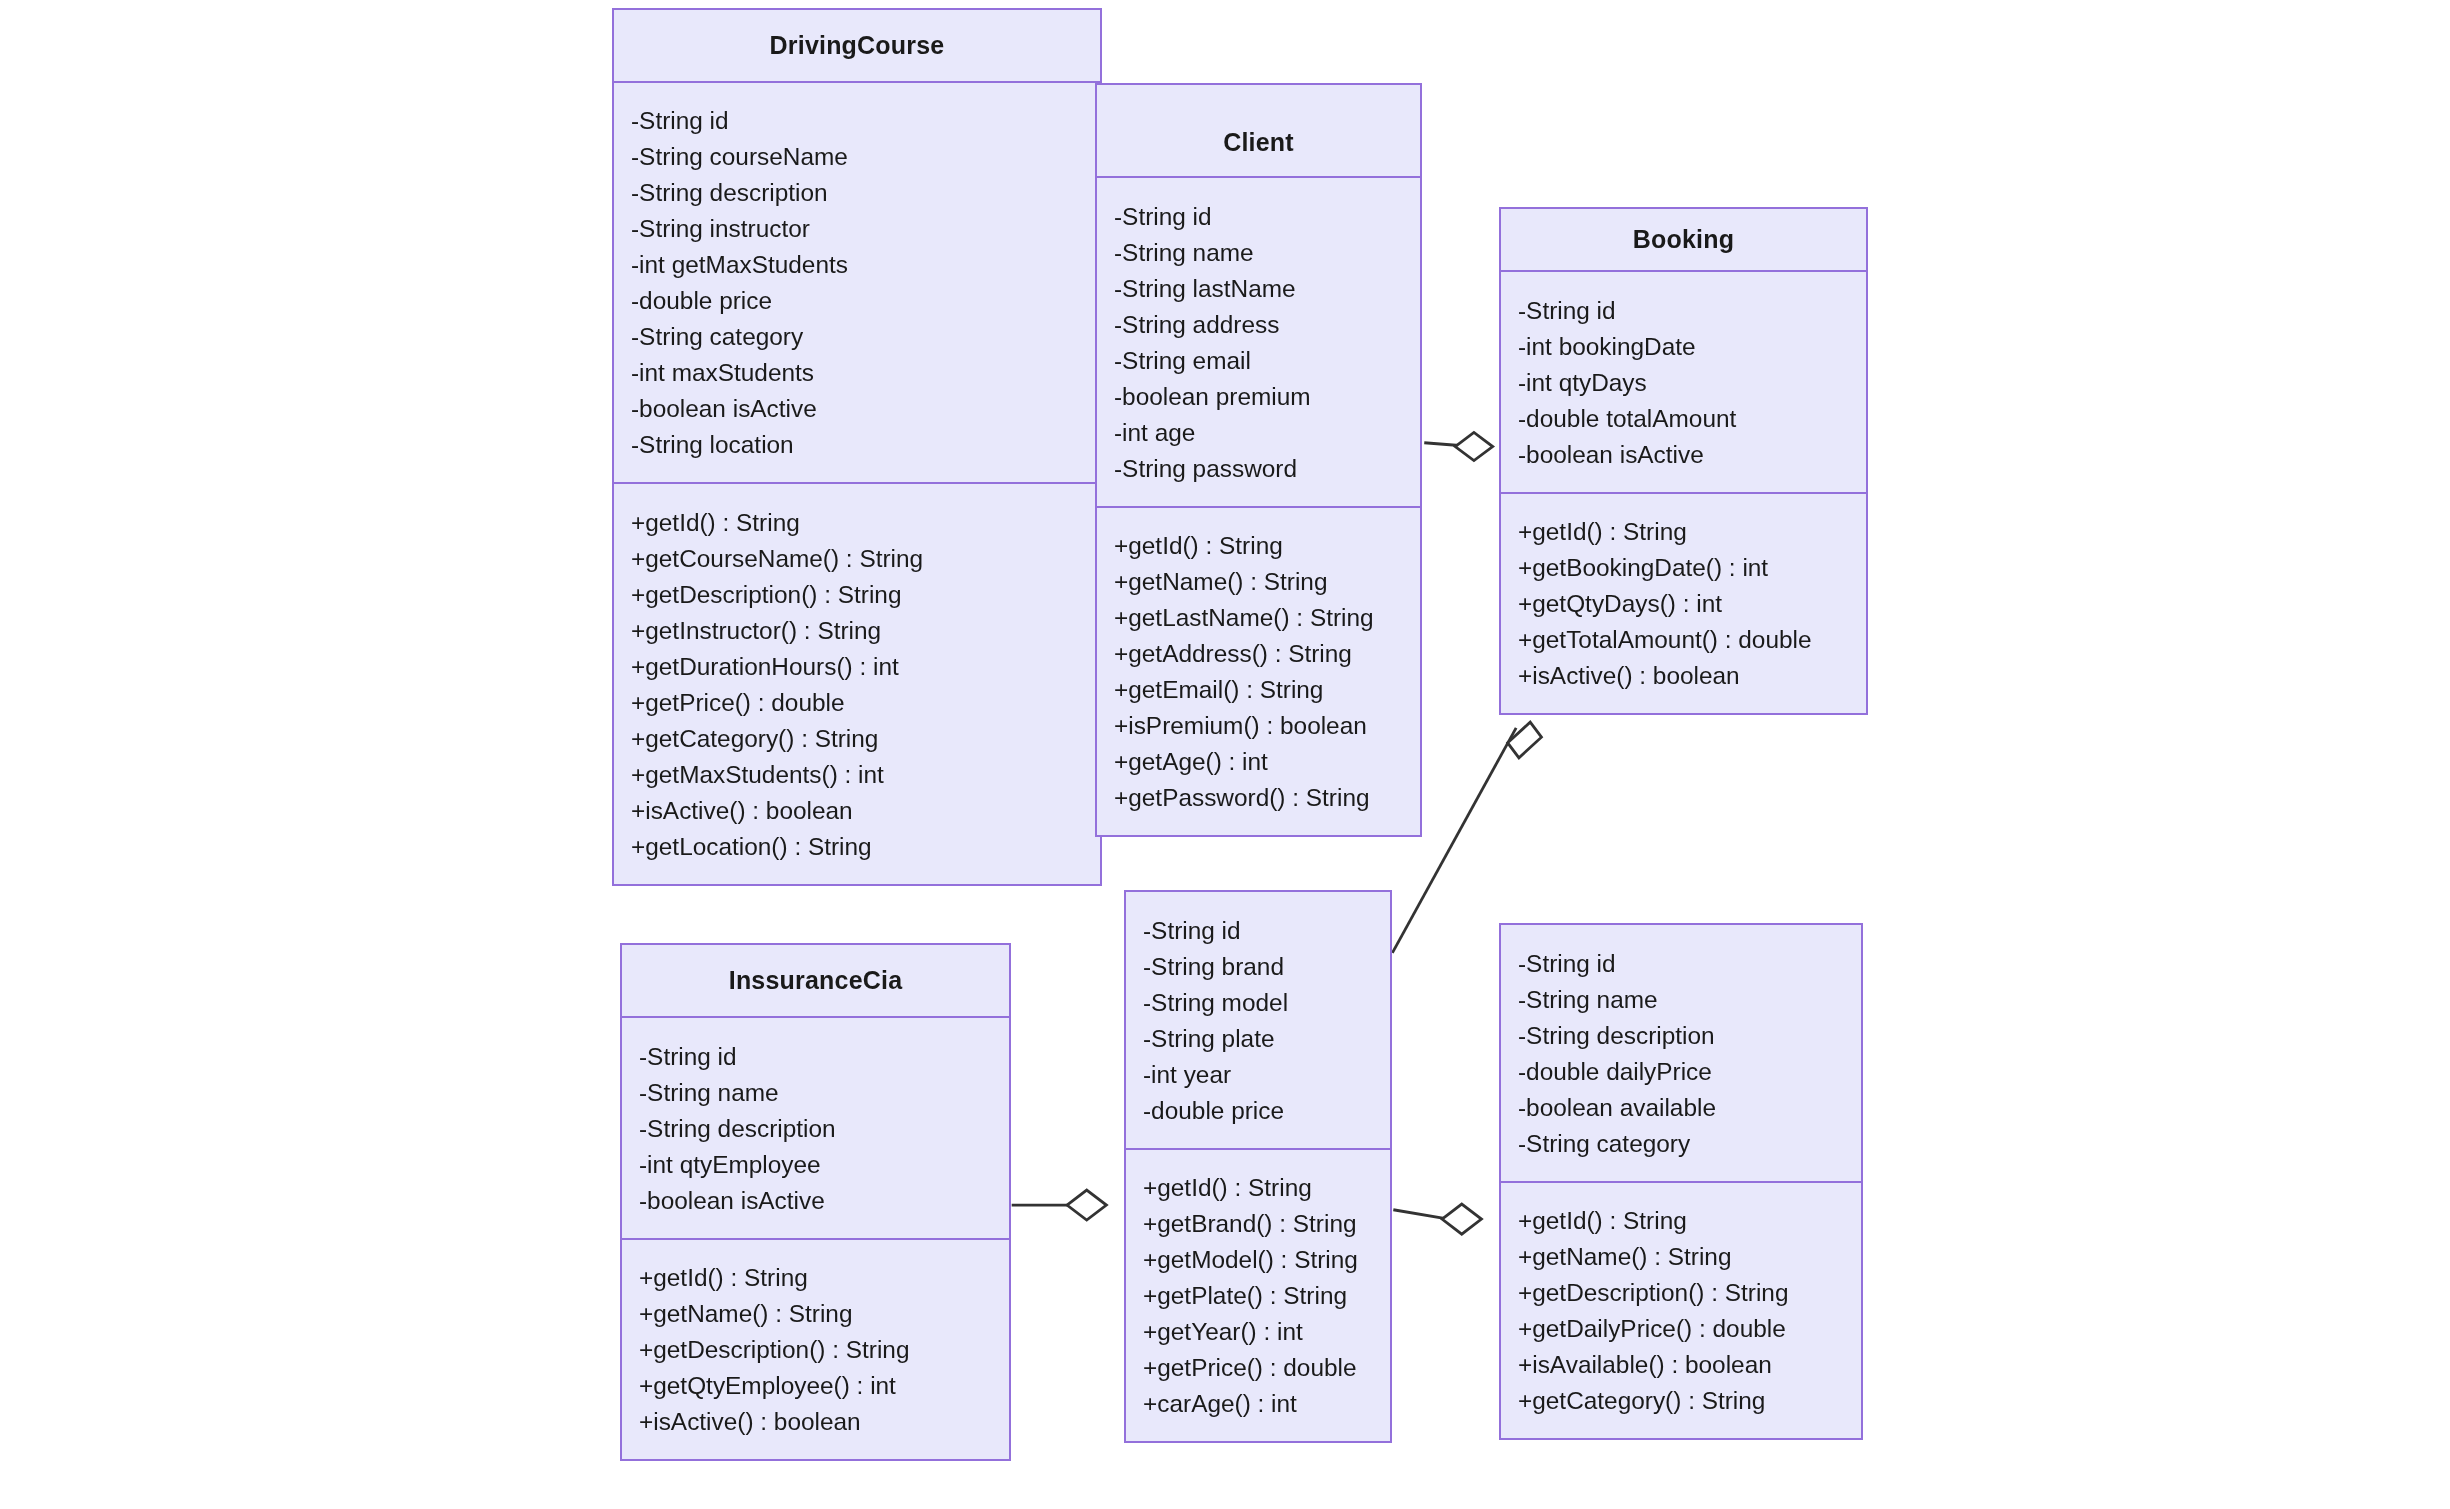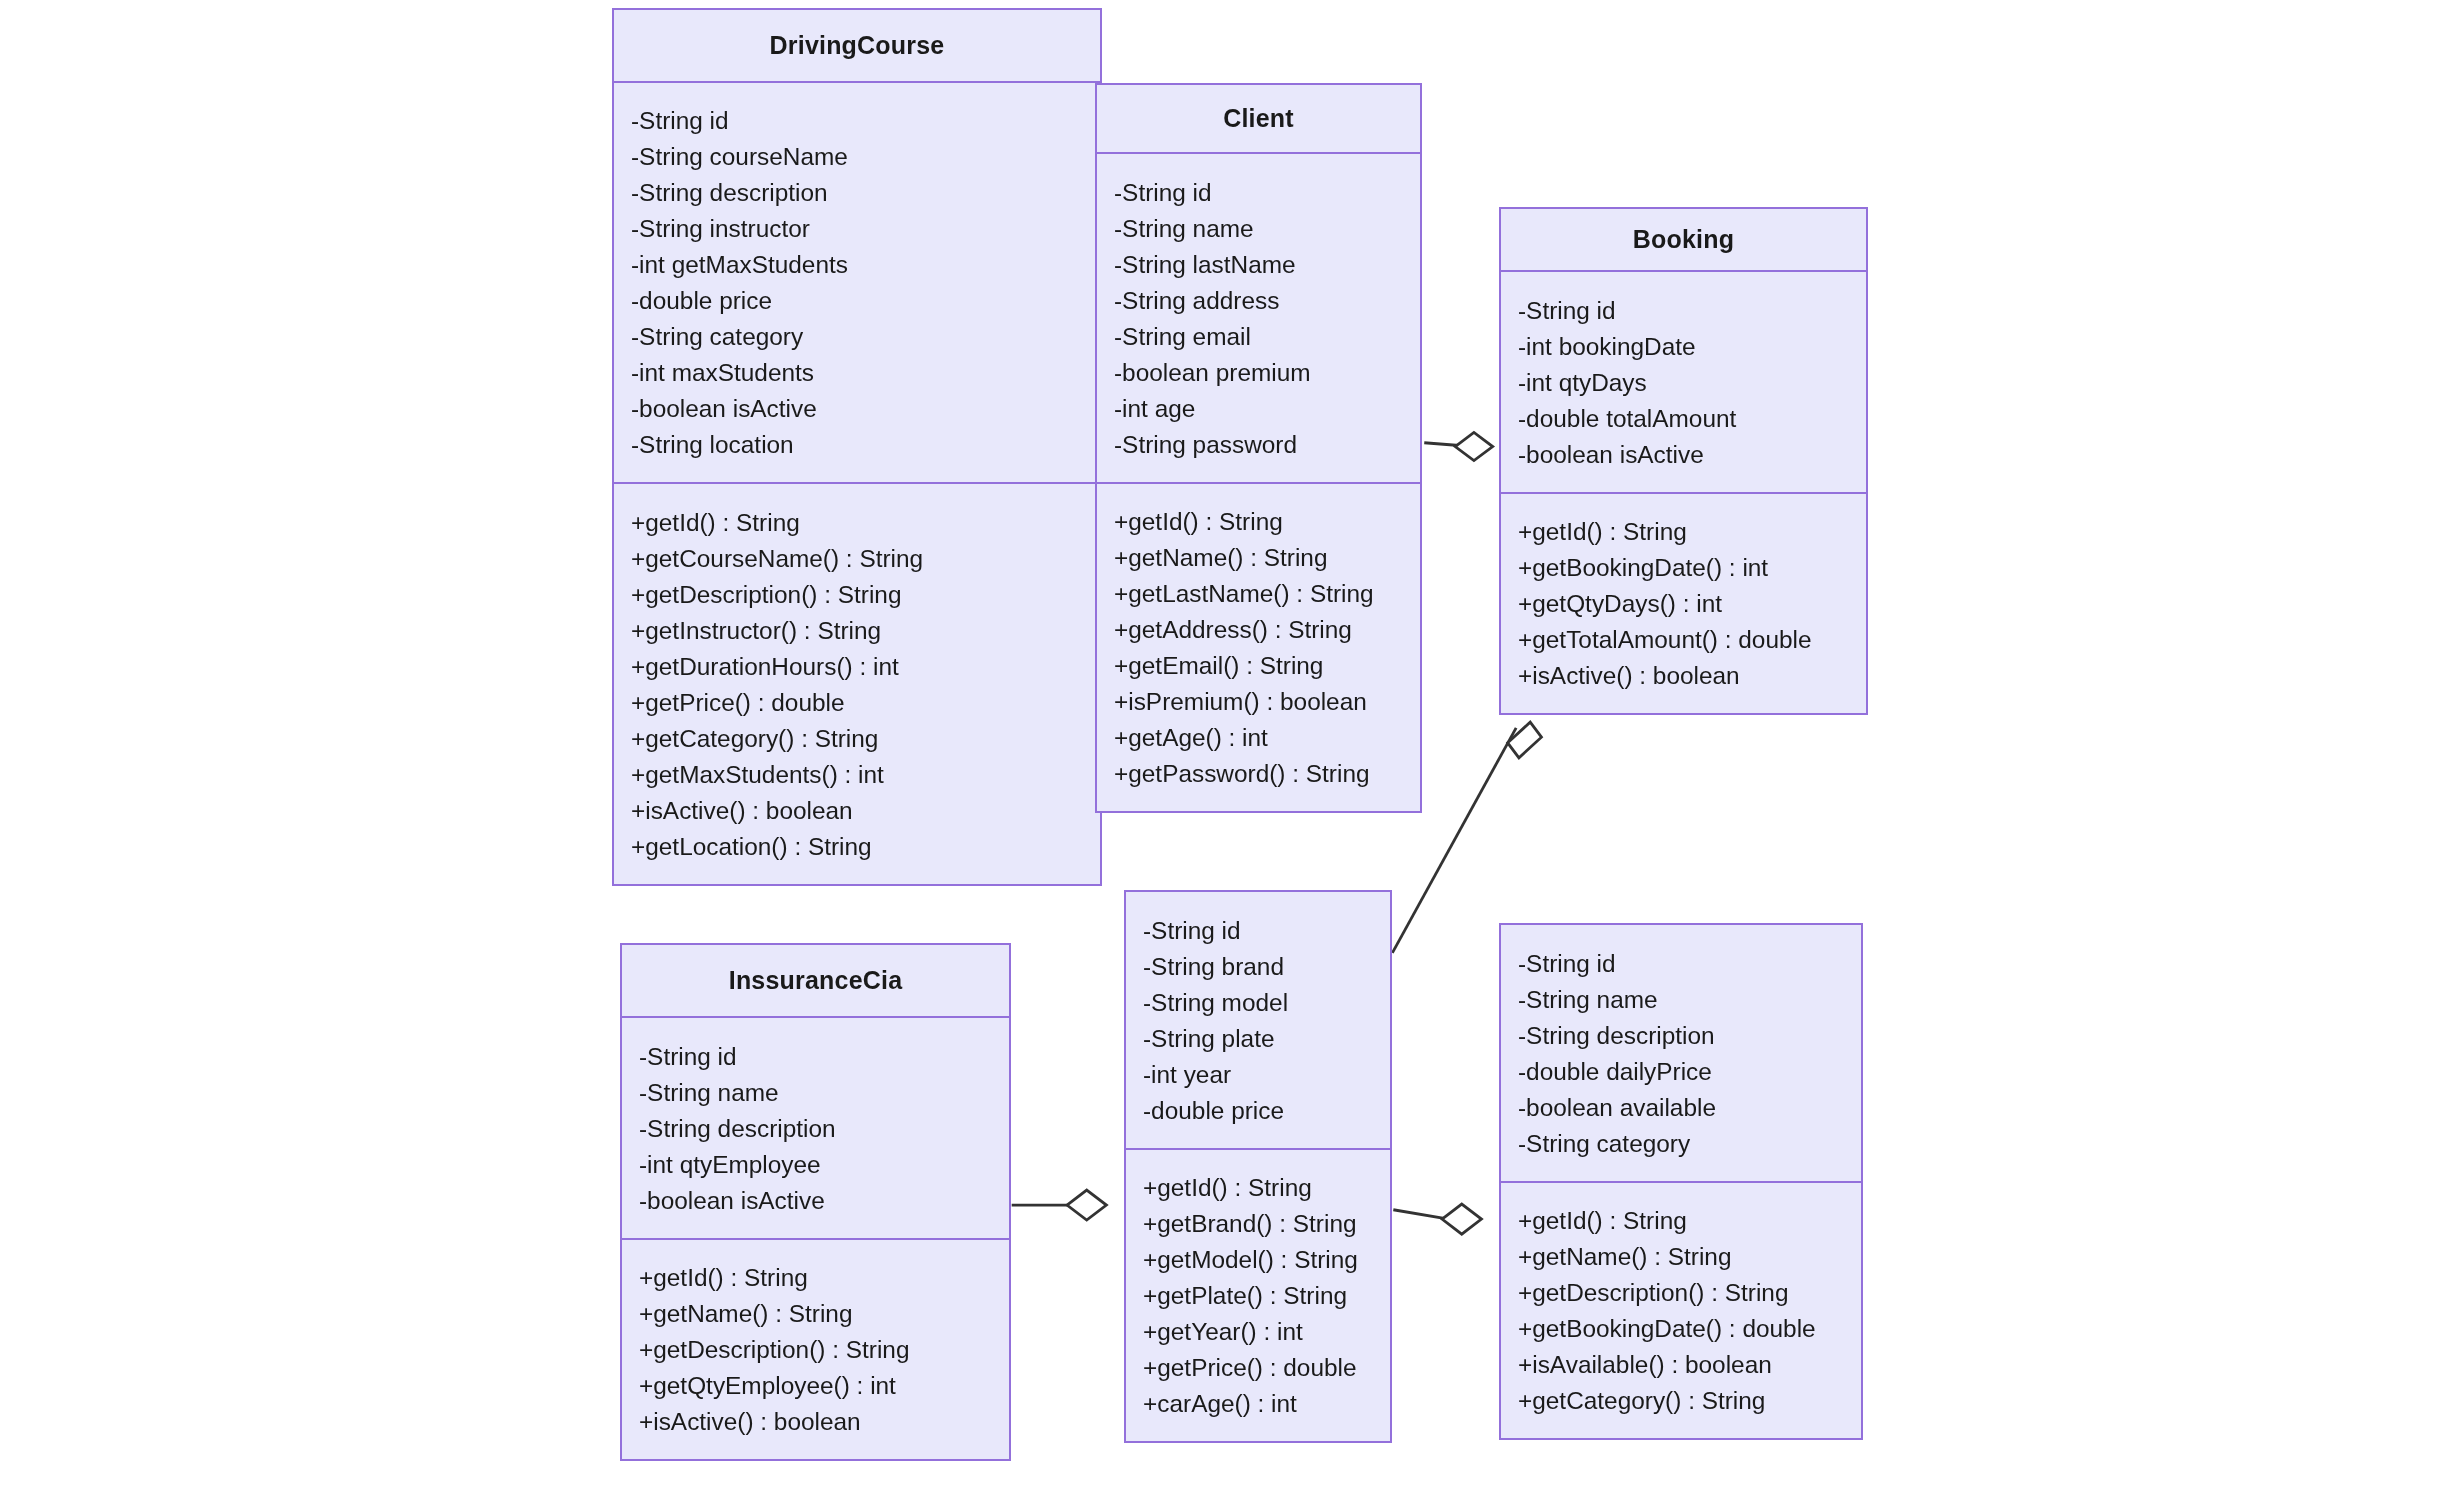--- a/index.html
+++ b/index.html
@@ -127,21 +127,21 @@
         <div class="uml-line">+getDurationHours() : int</div>
         <div class="uml-line">+getPrice() : double</div>
         <div class="uml-line">+getCategory() : String</div>
         <div class="uml-line">+getMaxStudents() : int</div>
         <div class="uml-line">+isActive() : boolean</div>
         <div class="uml-line">+getLocation() : String</div>
       </div>
   </div>
 
   <div class="uml-class" style="left: 1095px; top: 83px; width: 327px;">
-    <div class="uml-header" style="height: 69px;">Client</div>
+    <div class="uml-header" style="height: 69px; margin-top: 24px;">Client</div>
     <div class="uml-section attrs">
         <div class="uml-line">-String id</div>
         <div class="uml-line">-String name</div>
         <div class="uml-line">-String lastName</div>
         <div class="uml-line">-String address</div>
         <div class="uml-line">-String email</div>
         <div class="uml-line">-boolean premium</div>
         <div class="uml-line">-int age</div>
         <div class="uml-line">-String password</div>
       </div>
@@ -219,20 +219,20 @@
         <div class="uml-line">-String name</div>
         <div class="uml-line">-String description</div>
         <div class="uml-line">-double dailyPrice</div>
         <div class="uml-line">-boolean available</div>
         <div class="uml-line">-String category</div>
       </div>
     <div class="uml-section methods">
         <div class="uml-line">+getId() : String</div>
         <div class="uml-line">+getName() : String</div>
         <div class="uml-line">+getDescription() : String</div>
-        <div class="uml-line">+getBookingDate() : double</div>
+        <div class="uml-line">+getDailyPrice() : double</div>
         <div class="uml-line">+isAvailable() : boolean</div>
         <div class="uml-line">+getCategory() : String</div>
       </div>
   </div>
 
 </div>
 
 
 </body></html>

